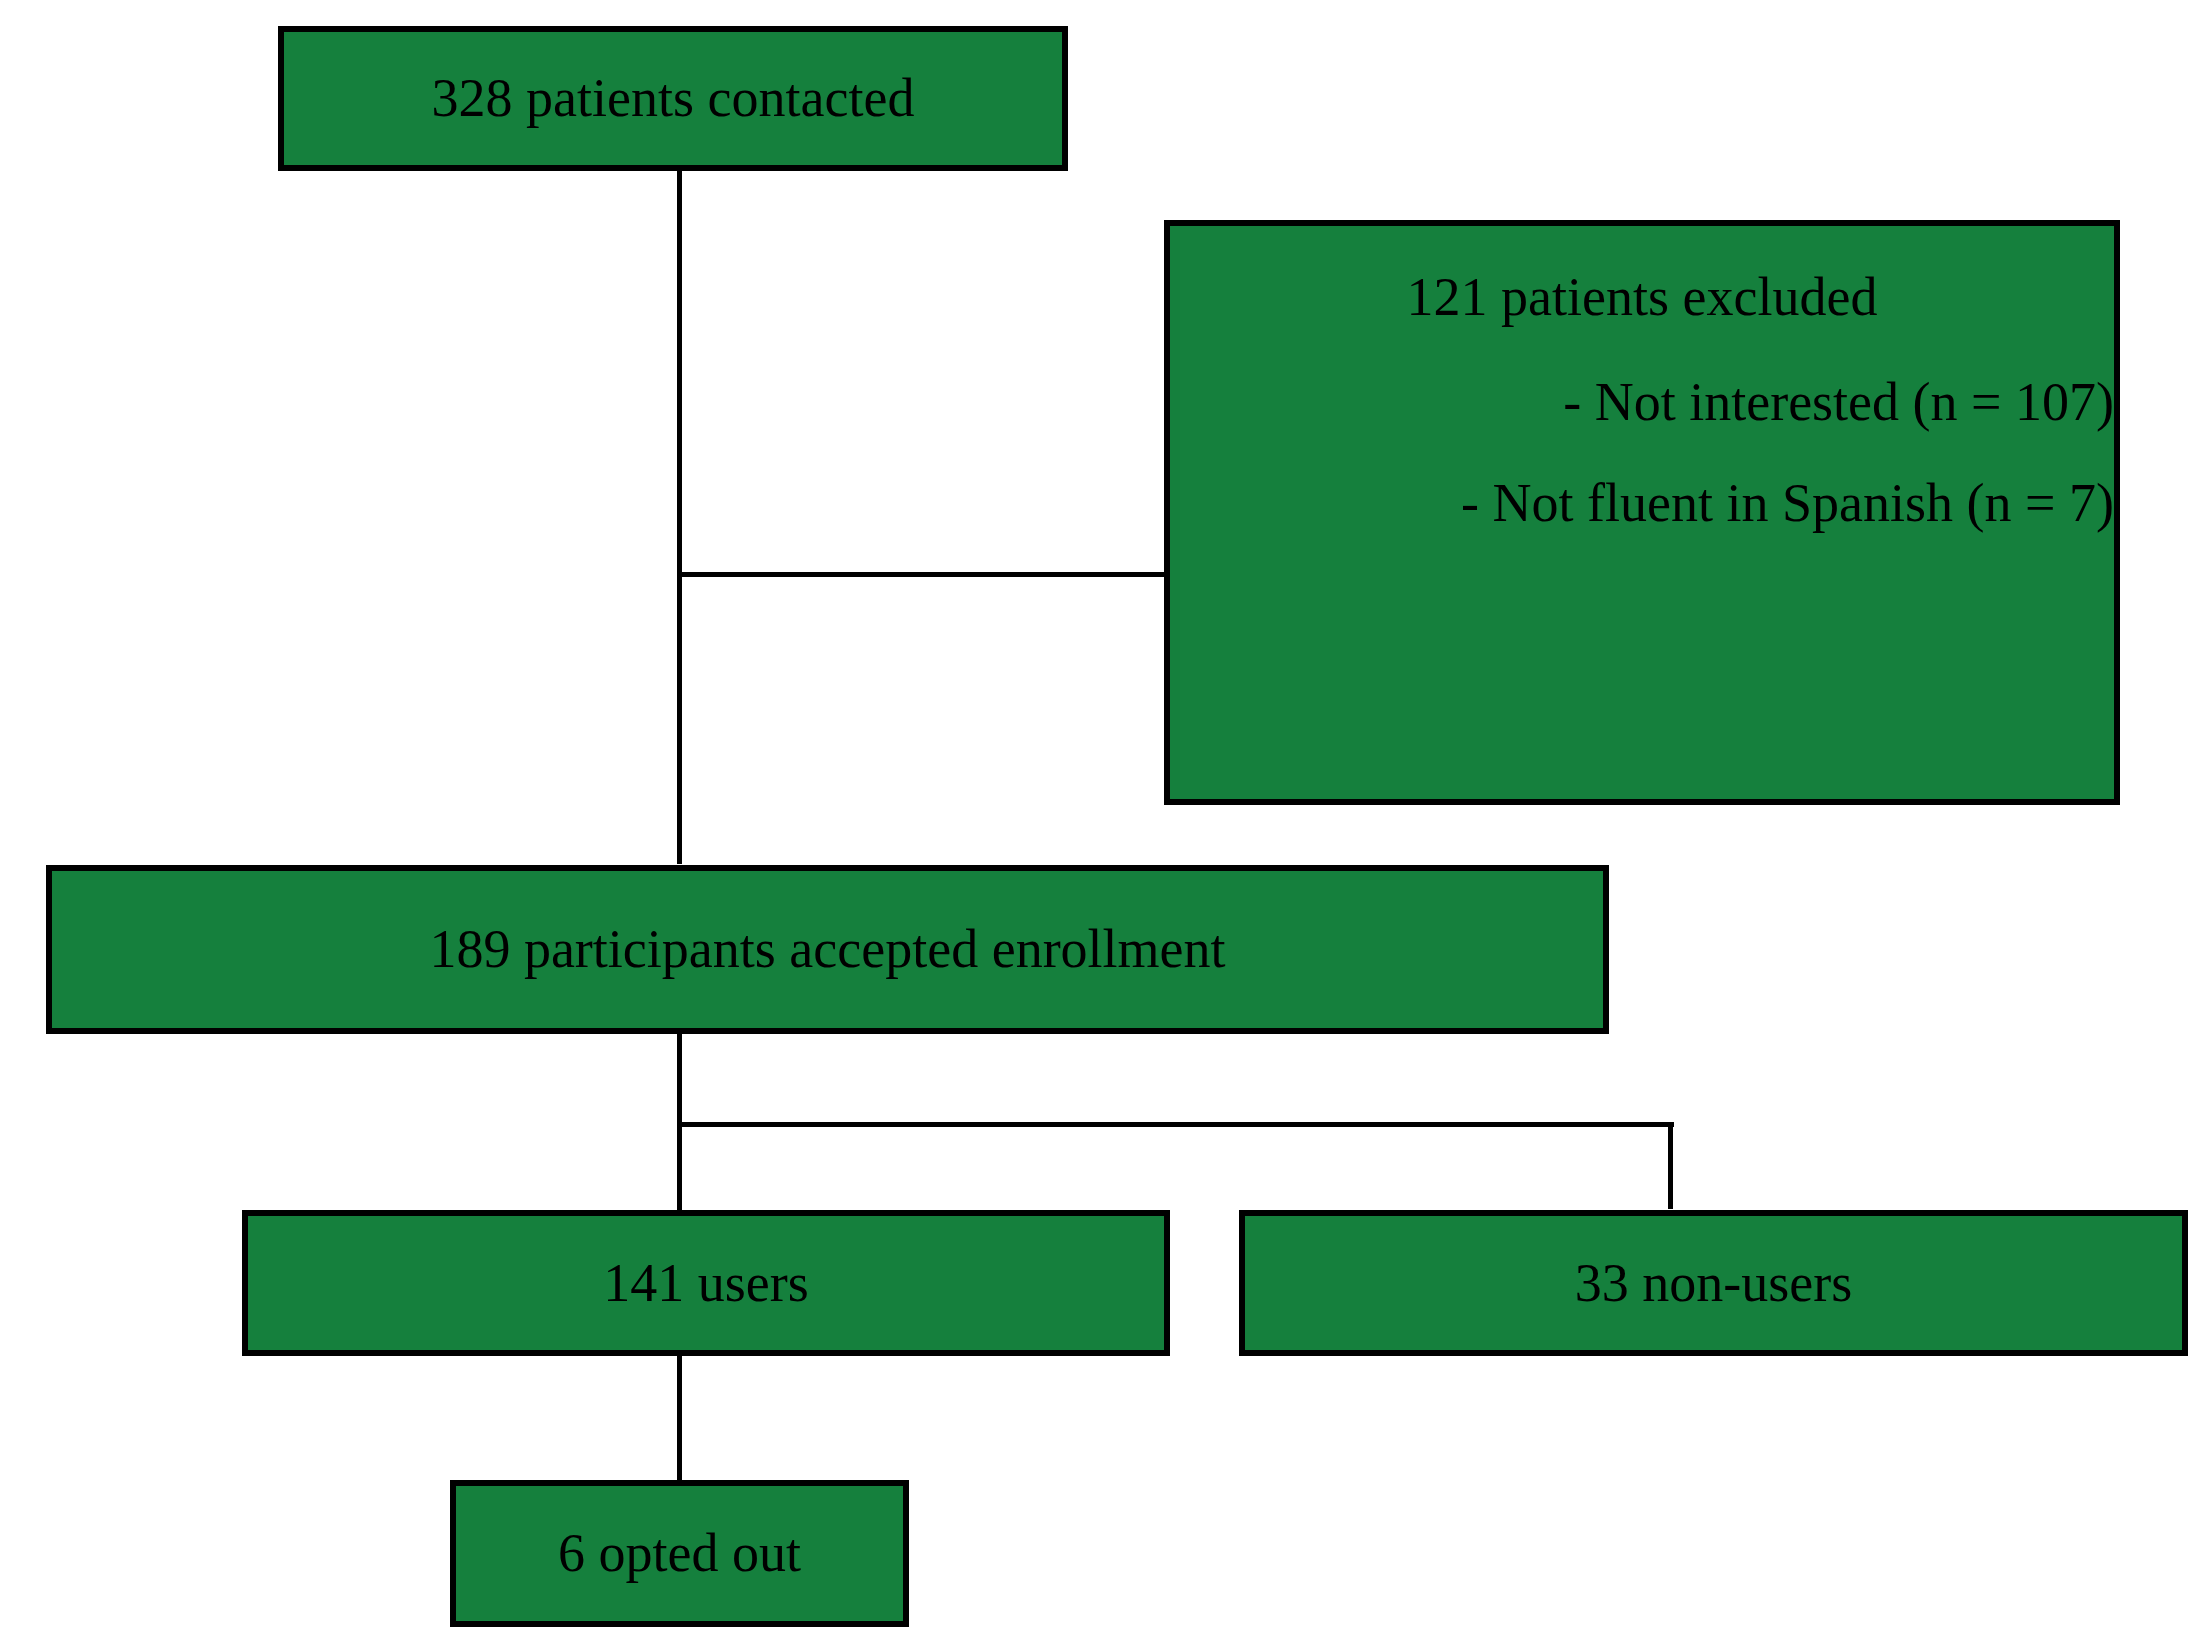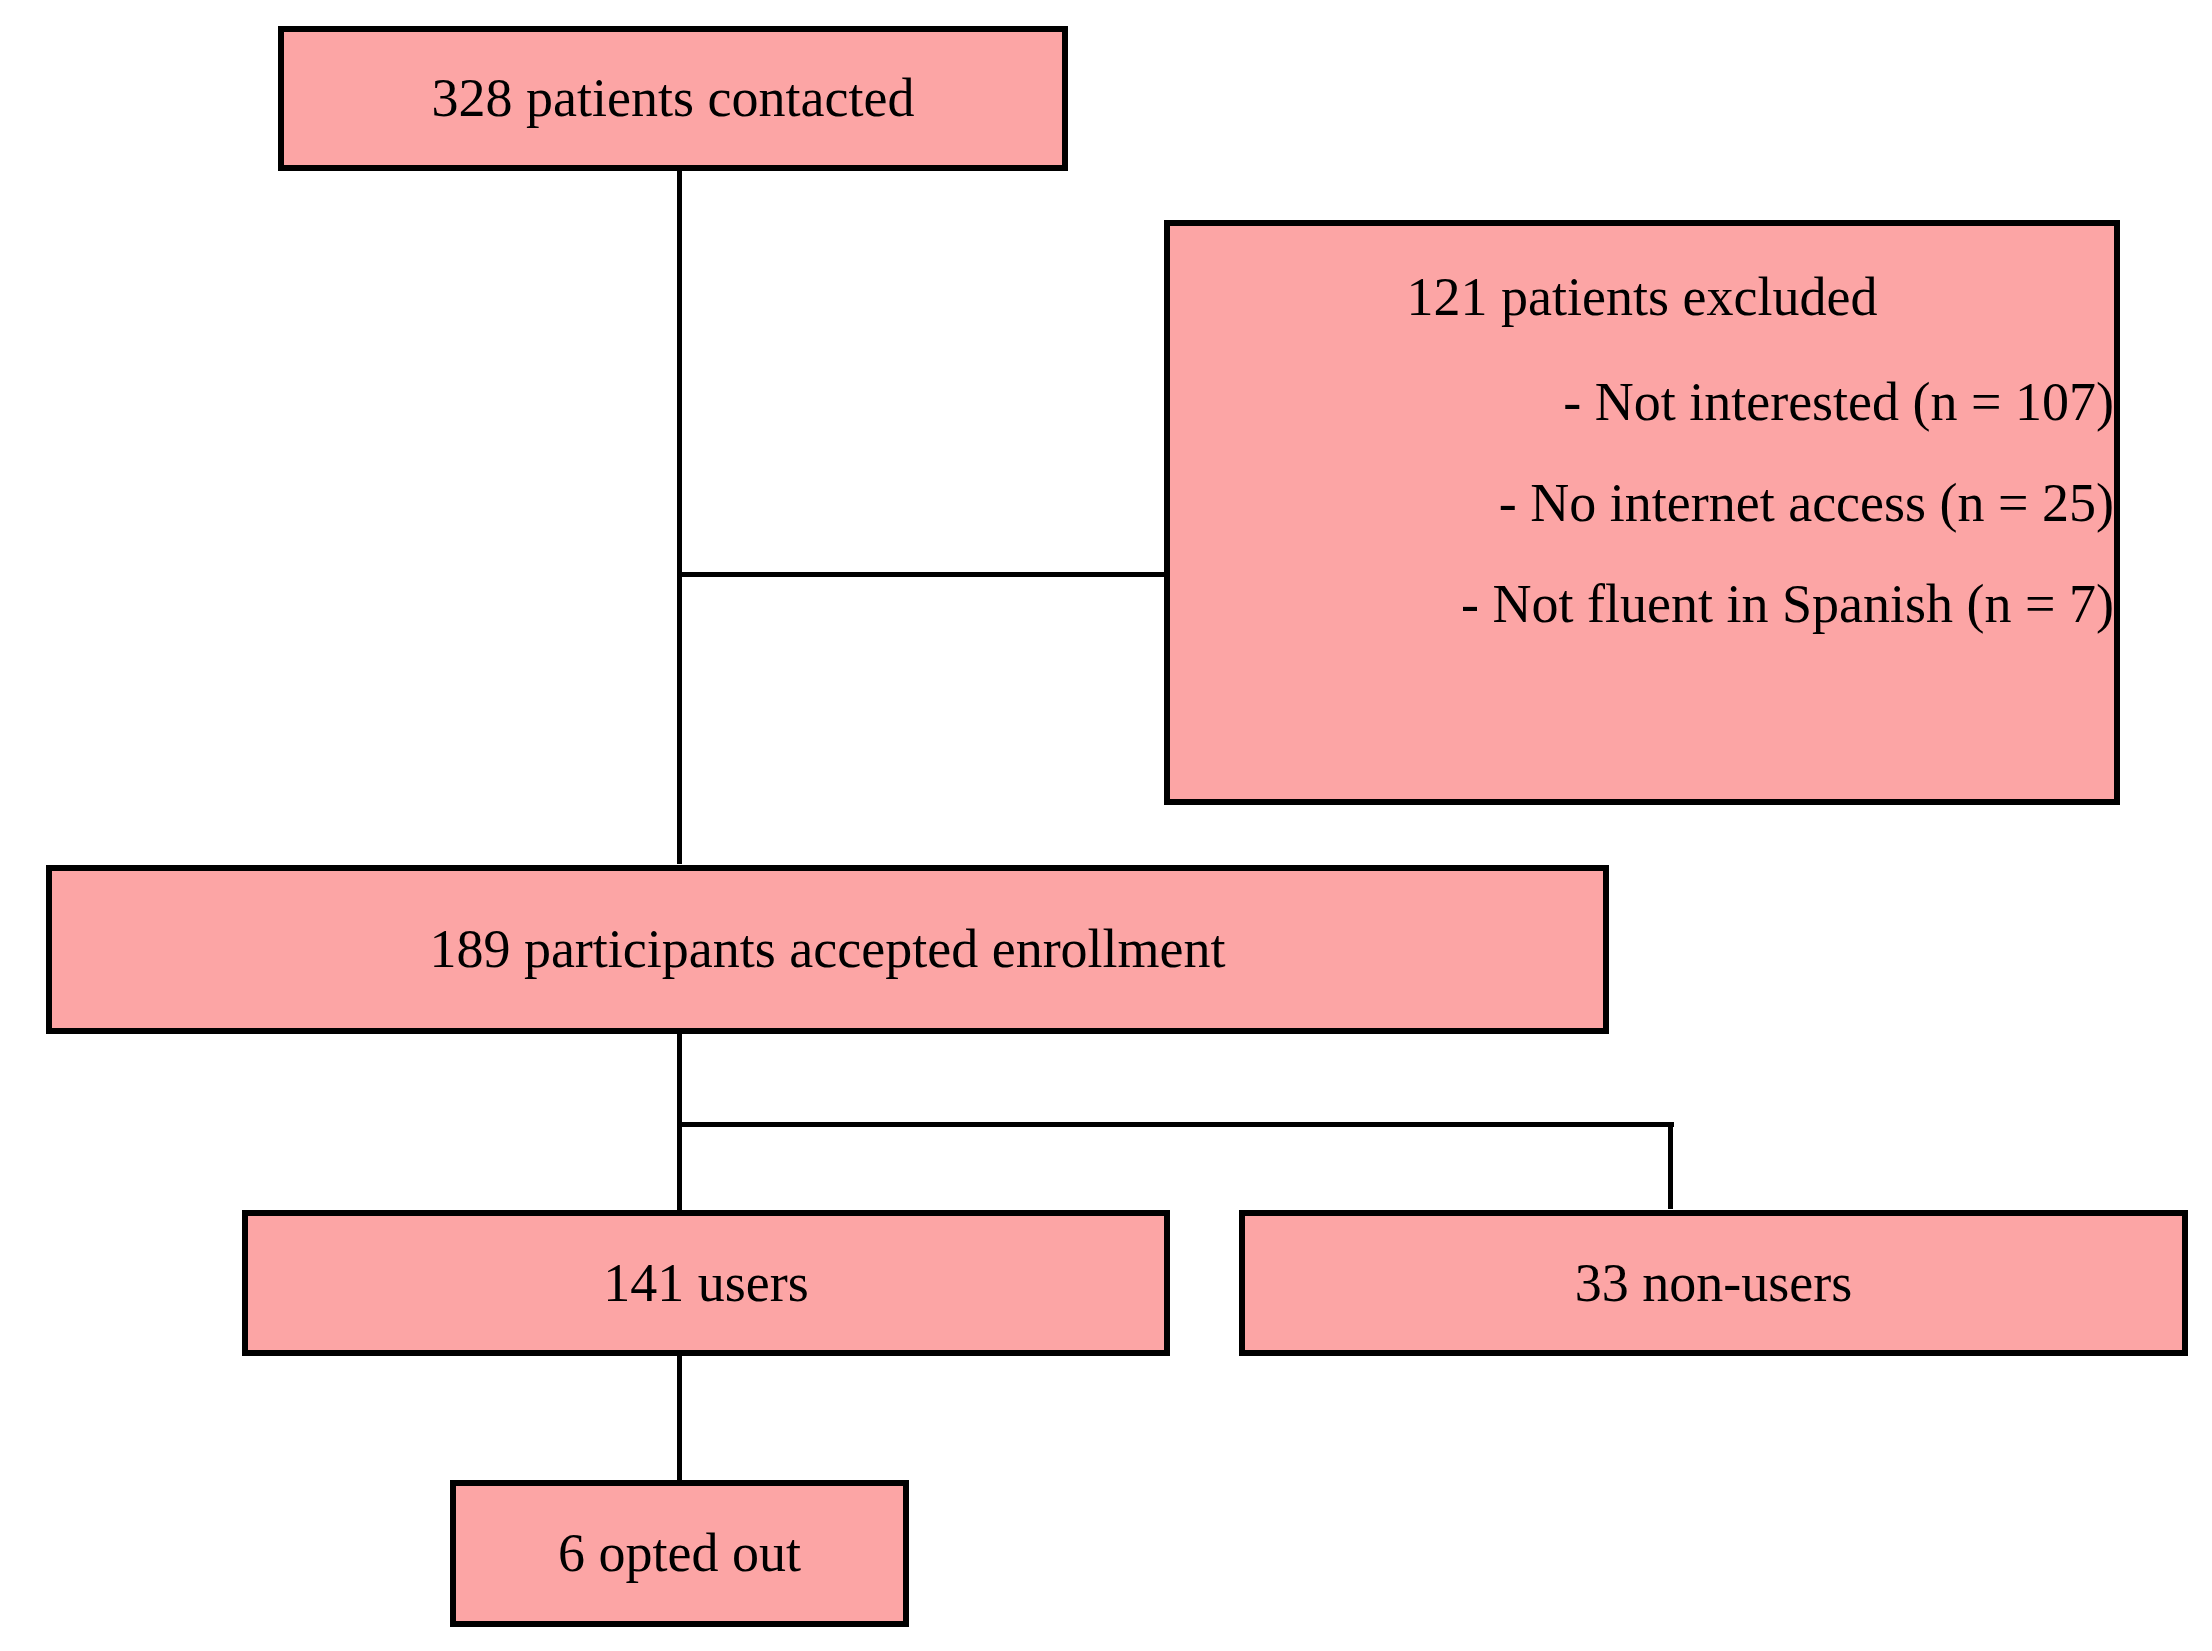--- a/index.html
+++ b/index.html
@@ -12,21 +12,21 @@
     width: 2212px;
     height: 1652px;
     background: #ffffff;
     font-family: "Liberation Serif", "DejaVu Serif", serif;
     color: #000000;
     overflow: hidden;
   }
   .node {
     position: absolute;
     box-sizing: border-box;
-    background: #fca5a5;
+    background: #15803d;
     border: 6.1px solid #000000;
     display: flex;
     align-items: center;
     justify-content: center;
   }
   .node-label {
     font-size: 54px;
     line-height: 1.15;
     color: #000000;
     white-space: nowrap;
@@ -114,21 +114,20 @@
   <div class="conn conn-v" id="conn-trunk-low"></div>
 
   <div class="node" id="node-contacted">
     <span class="node-label">328 patients contacted</span>
   </div>
 
   <div class="node" id="node-excluded">
     <div class="excl-title">121 patients excluded</div>
     <ul class="excl-list">
       <li>- Not interested (n = 107)</li>
-      <li>- No internet access (n = 25)</li>
       <li>- Not fluent in Spanish (n = 7)</li>
     </ul>
   </div>
 
   <div class="node" id="node-enrolled">
     <span class="node-label">189 participants accepted enrollment</span>
   </div>
 
   <div class="node" id="node-users">
     <span class="node-label">141 users</span>

